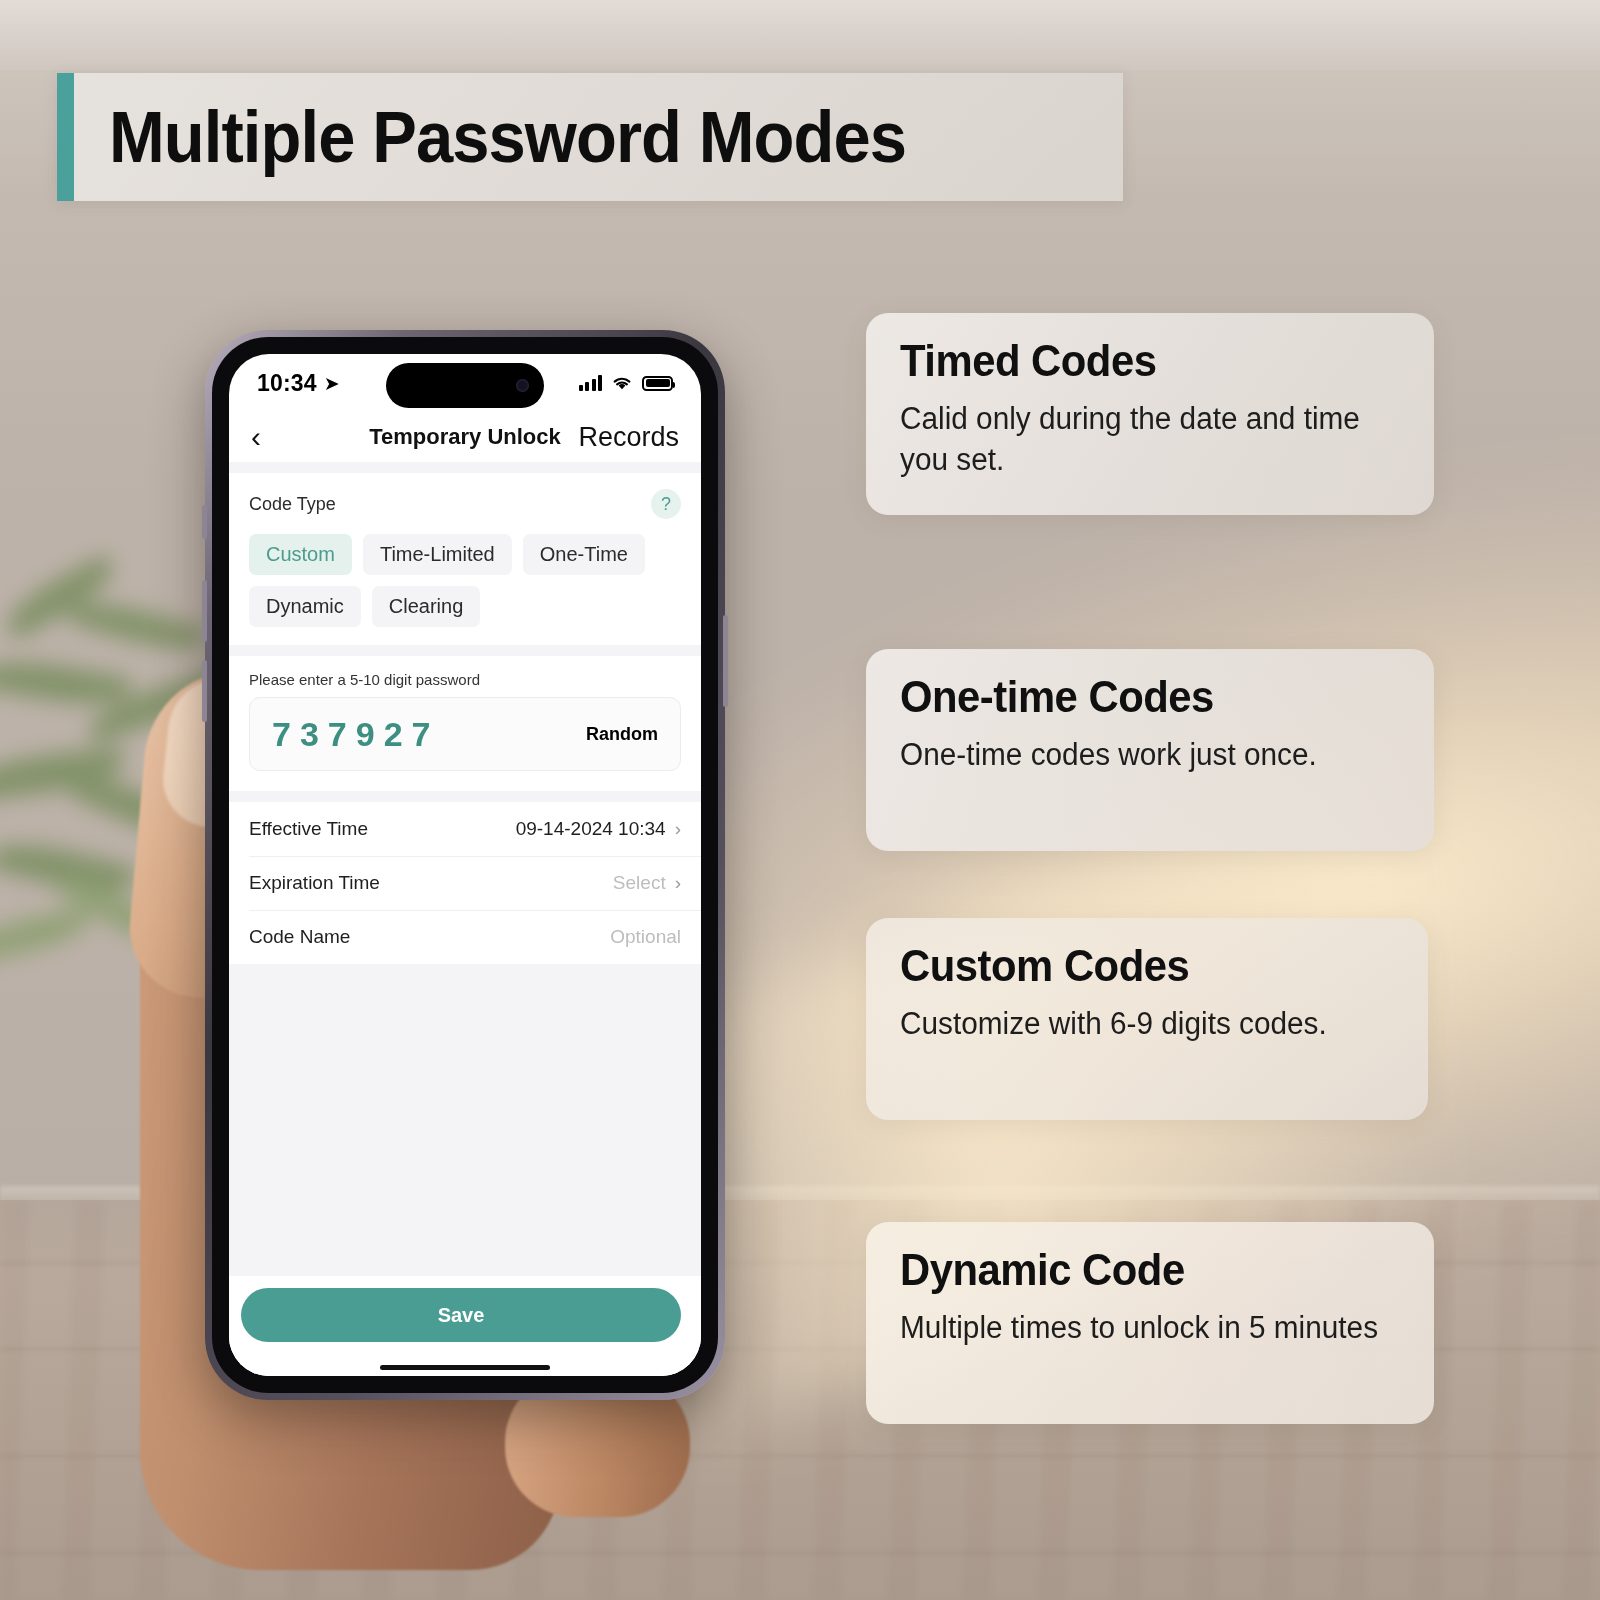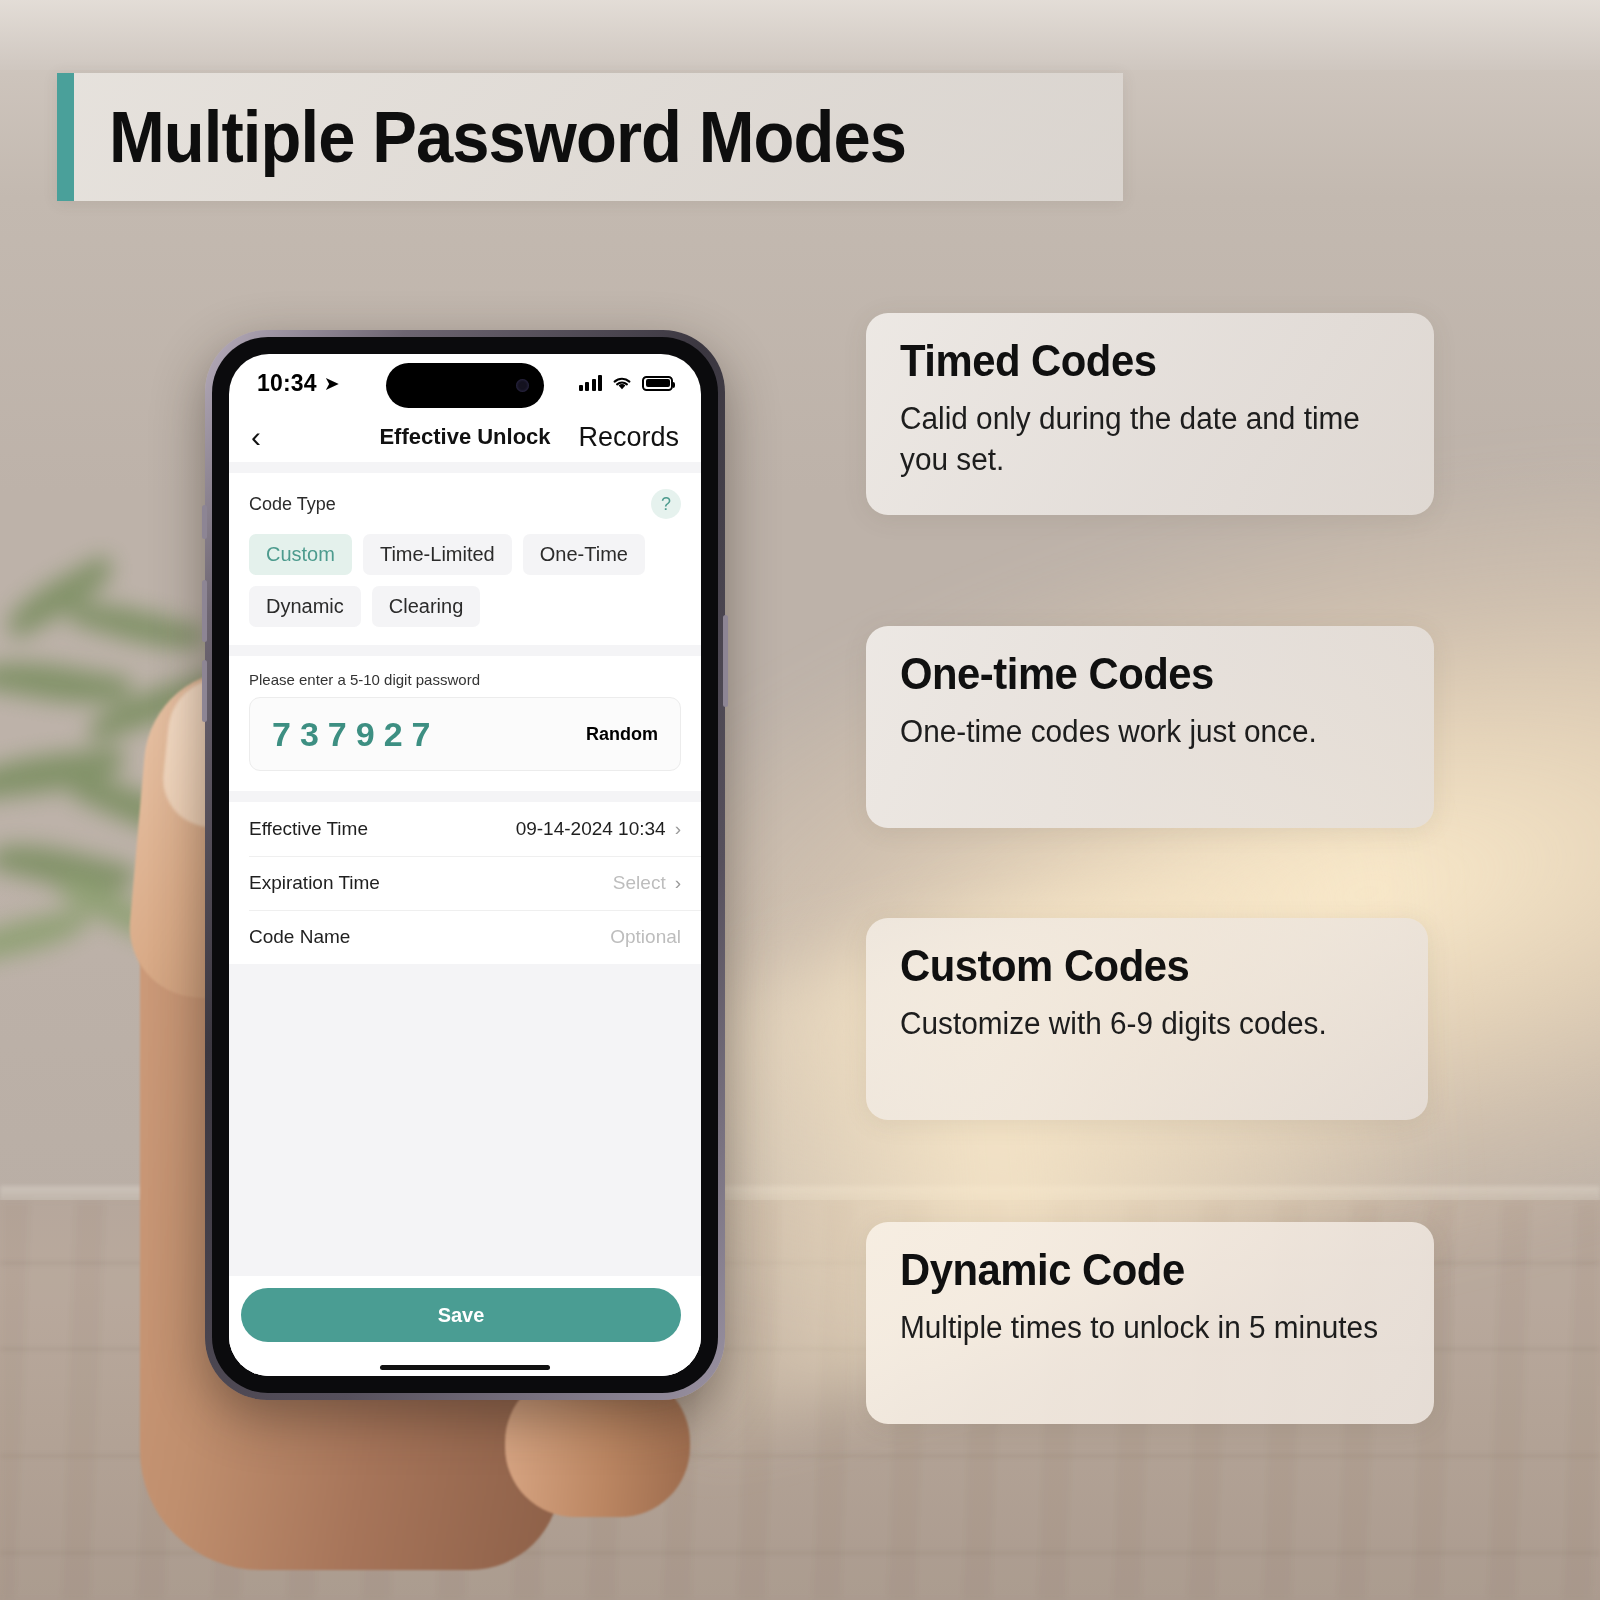--- a/index.html
+++ b/index.html
@@ -245,21 +245,21 @@
   .fcard h3{
     margin:0 0 16px 0;font-size:44px;font-weight:bold;color:#101010;
     letter-spacing:-.5px;line-height:1;
     transform:scaleX(.95);transform-origin:left center;
   }
   .fcard p{
     margin:0;font-size:31px;color:#1d1d1d;line-height:1.32;
     transform:scaleX(.96);transform-origin:left center;
   }
   #fcard-0{left:866px;top:313px;width:568px;height:202px;}
-  #fcard-1{left:866px;top:626px;width:568px;height:202px;}
+  #fcard-1{left:866px;top:649px;width:568px;height:202px;}
   #fcard-2{left:866px;top:918px;width:562px;height:202px;
     background:linear-gradient(118deg,rgba(244,238,231,.80) 0%,rgba(238,231,225,.72) 50%,rgba(232,225,220,.80) 100%);}
   #fcard-3{left:866px;top:1222px;width:568px;height:202px;
     background:linear-gradient(118deg,rgba(248,240,229,.92) 0%,rgba(241,232,223,.90) 60%,rgba(235,227,220,.90) 100%);}
 </style>
 </head>
 <body>
 
 <div id="scene">
   <div class="wall"></div>
@@ -335,21 +335,21 @@
           <path d="M6.1 9.4 a7.3 7.3 0 0 1 9.8 0" stroke="#000" stroke-width="2.1" fill="none" stroke-linecap="round"></path>
         </svg>
         <span class="batt">
             <span></span>
           </span>
       </div>
     </div>
 
     <div class="navbar">
       <div class="nav-back">‹</div>
-      <div class="nav-title">Effective Unlock</div>
+      <div class="nav-title">Temporary Unlock</div>
       <div class="nav-records">Records</div>
     </div>
 
     <div class="app-body">
       <div class="gap"></div>
 
       <div class="card sec-codetype">
         <div class="ct-head">
           <span class="ct-label">Code Type</span>
           <span class="help-badge">?</span>

